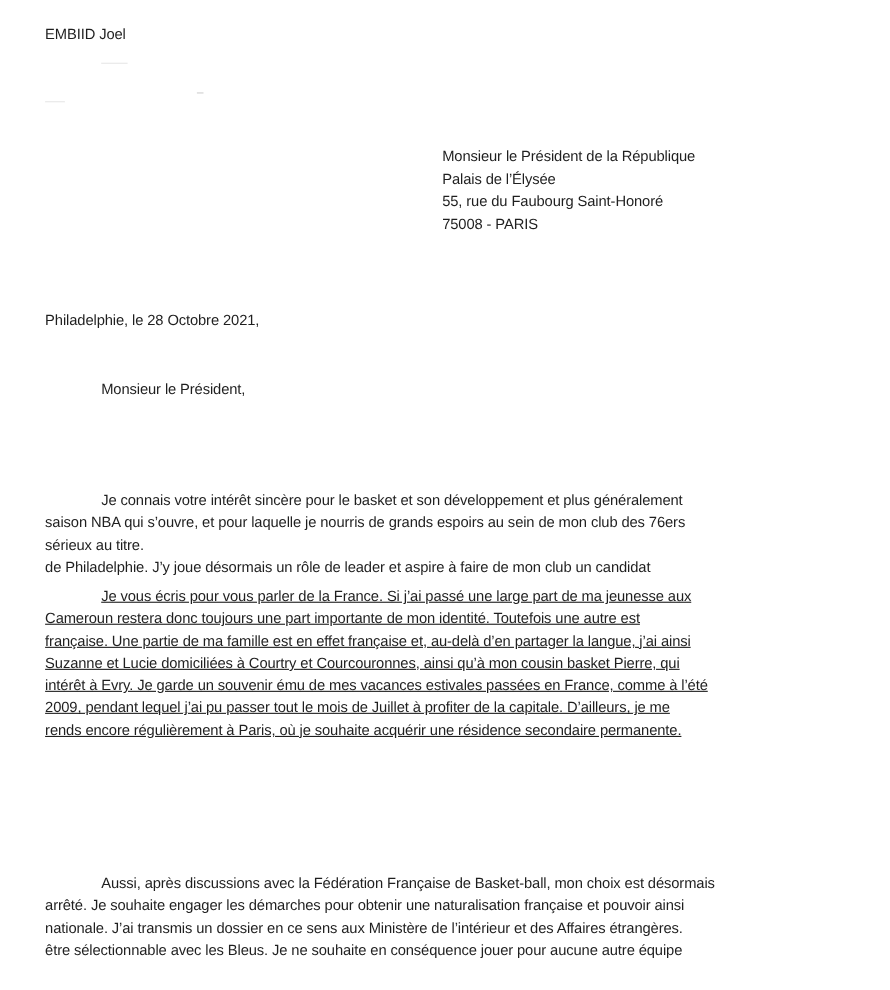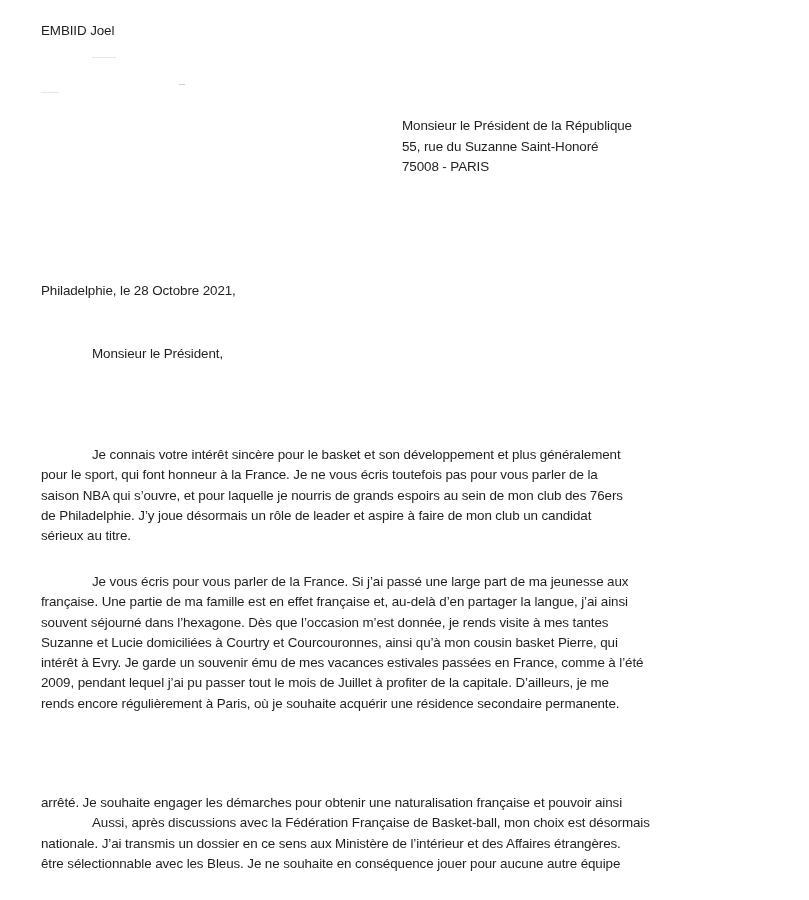--- a/index.html
+++ b/index.html
@@ -30,21 +30,21 @@
       font-size: 13.4px;
     }
     .smudge {
       position: absolute;
       height: 1px;
       background: #e6e6e6;
     }
     .recipient {
       position: absolute;
       left: 402px;
-      top: 116px;
+      top: 132px;
       line-height: 20.6px;
     }
     .recipient div { white-space: nowrap; }
     .date-line {
       position: absolute;
       left: 41px;
       top: 283px;
     }
     .salutation {
       position: absolute;
@@ -56,62 +56,62 @@
       left: 41px;
       width: 735px;
       line-height: 20.3px;
     }
     .para .line {
       display: block;
       white-space: nowrap;
     }
     .para .line.first { padding-left: 51px; }
     #p1 { top: 409px; margin-top: 36px; }
-    #p2 { top: 572px; }
+    #p2 { top: 532px; text-decoration: underline; }
     #p3 { top: 793px; }
   </style>
 </head>
 <body>
 
 <div class="page">
 
   <div class="sender-name">EMBIID Joel</div>
 
   <div class="smudge" style="left:92px; top:57px; width:24px;"></div>
   <div class="smudge" style="left:41px; top:92px; width:18px;"></div>
   <div class="smudge" style="left:179px; top:84px; width:6px; background:#cfcfcf;"></div>
 
   <div class="recipient">
     <div>Monsieur le Président de la République</div>
-    <div>55, rue du Suzanne Saint-Honoré</div>
+    <div>Palais de l’Élysée</div>
+    <div>55, rue du Faubourg Saint-Honoré</div>
     <div>75008 - PARIS</div>
   </div>
 
   <div class="date-line">Philadelphie, le 28 Octobre 2021,</div>
 
   <div class="salutation">Monsieur le Président,</div>
 
   <div class="para" id="p1">
     <span class="line first">Je connais votre intérêt sincère pour le basket et son développement et plus généralement</span>
-    <span class="line">pour le sport, qui font honneur à la France. Je ne vous écris toutefois pas pour vous parler de la</span>
     <span class="line">saison NBA qui s’ouvre, et pour laquelle je nourris de grands espoirs au sein de mon club des 76ers</span>
+    <span class="line">sérieux au titre.</span>
     <span class="line">de Philadelphie. J’y joue désormais un rôle de leader et aspire à faire de mon club un candidat</span>
-    <span class="line">sérieux au titre.</span>
   </div>
 
   <div class="para" id="p2">
     <span class="line first">Je vous écris pour vous parler de la France. Si j’ai passé une large part de ma jeunesse aux</span>
+    <span class="line">Cameroun restera donc toujours une part importante de mon identité. Toutefois une autre est</span>
     <span class="line">française. Une partie de ma famille est en effet française et, au-delà d’en partager la langue, j’ai ainsi</span>
-    <span class="line">souvent séjourné dans l’hexagone. Dès que l’occasion m’est donnée, je rends visite à mes tantes</span>
     <span class="line">Suzanne et Lucie domiciliées à Courtry et Courcouronnes, ainsi qu’à mon cousin basket Pierre, qui</span>
     <span class="line">intérêt à Evry. Je garde un souvenir ému de mes vacances estivales passées en France, comme à l’été</span>
     <span class="line">2009, pendant lequel j’ai pu passer tout le mois de Juillet à profiter de la capitale. D’ailleurs, je me</span>
     <span class="line">rends encore régulièrement à Paris, où je souhaite acquérir une résidence secondaire permanente.</span>
   </div>
 
   <div class="para" id="p3">
+    <span class="line first">Aussi, après discussions avec la Fédération Française de Basket-ball, mon choix est désormais</span>
     <span class="line">arrêté. Je souhaite engager les démarches pour obtenir une naturalisation française et pouvoir ainsi</span>
-    <span class="line first">Aussi, après discussions avec la Fédération Française de Basket-ball, mon choix est désormais</span>
     <span class="line">nationale. J’ai transmis un dossier en ce sens aux Ministère de l’intérieur et des Affaires étrangères.</span>
     <span class="line">être sélectionnable avec les Bleus. Je ne souhaite en conséquence jouer pour aucune autre équipe</span>
   </div>
 
 </div>
 
 </body></html>

